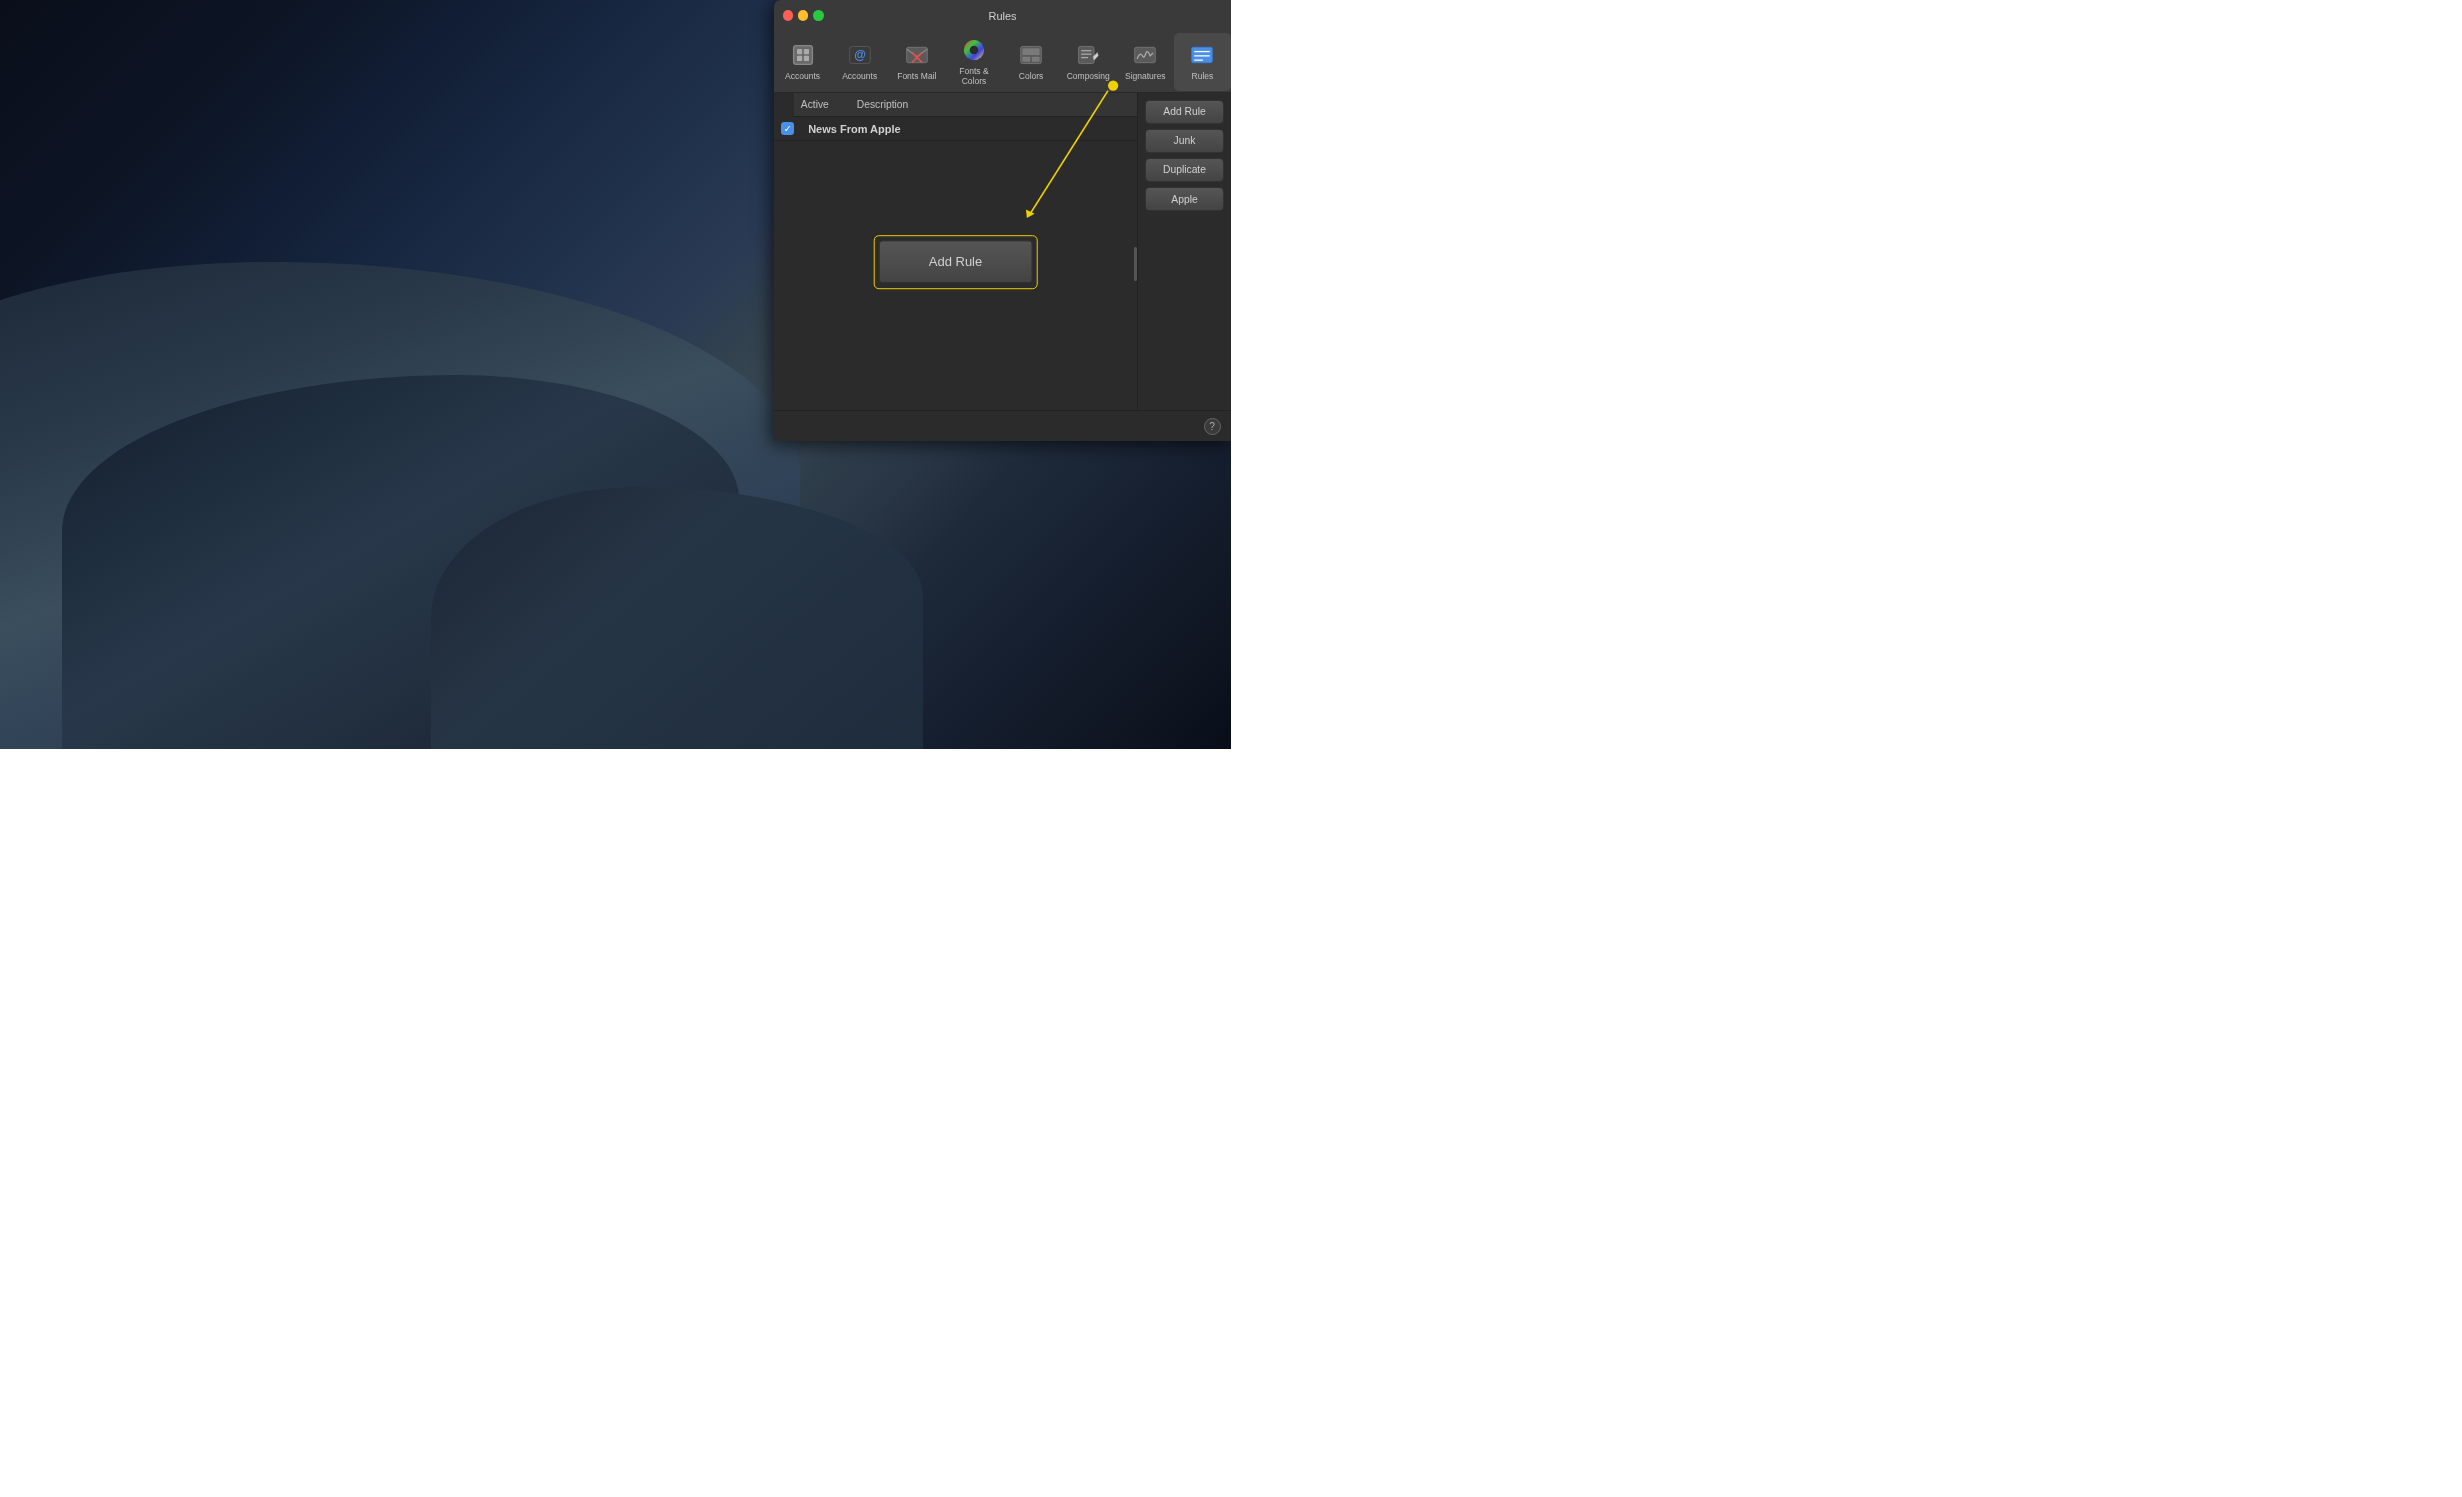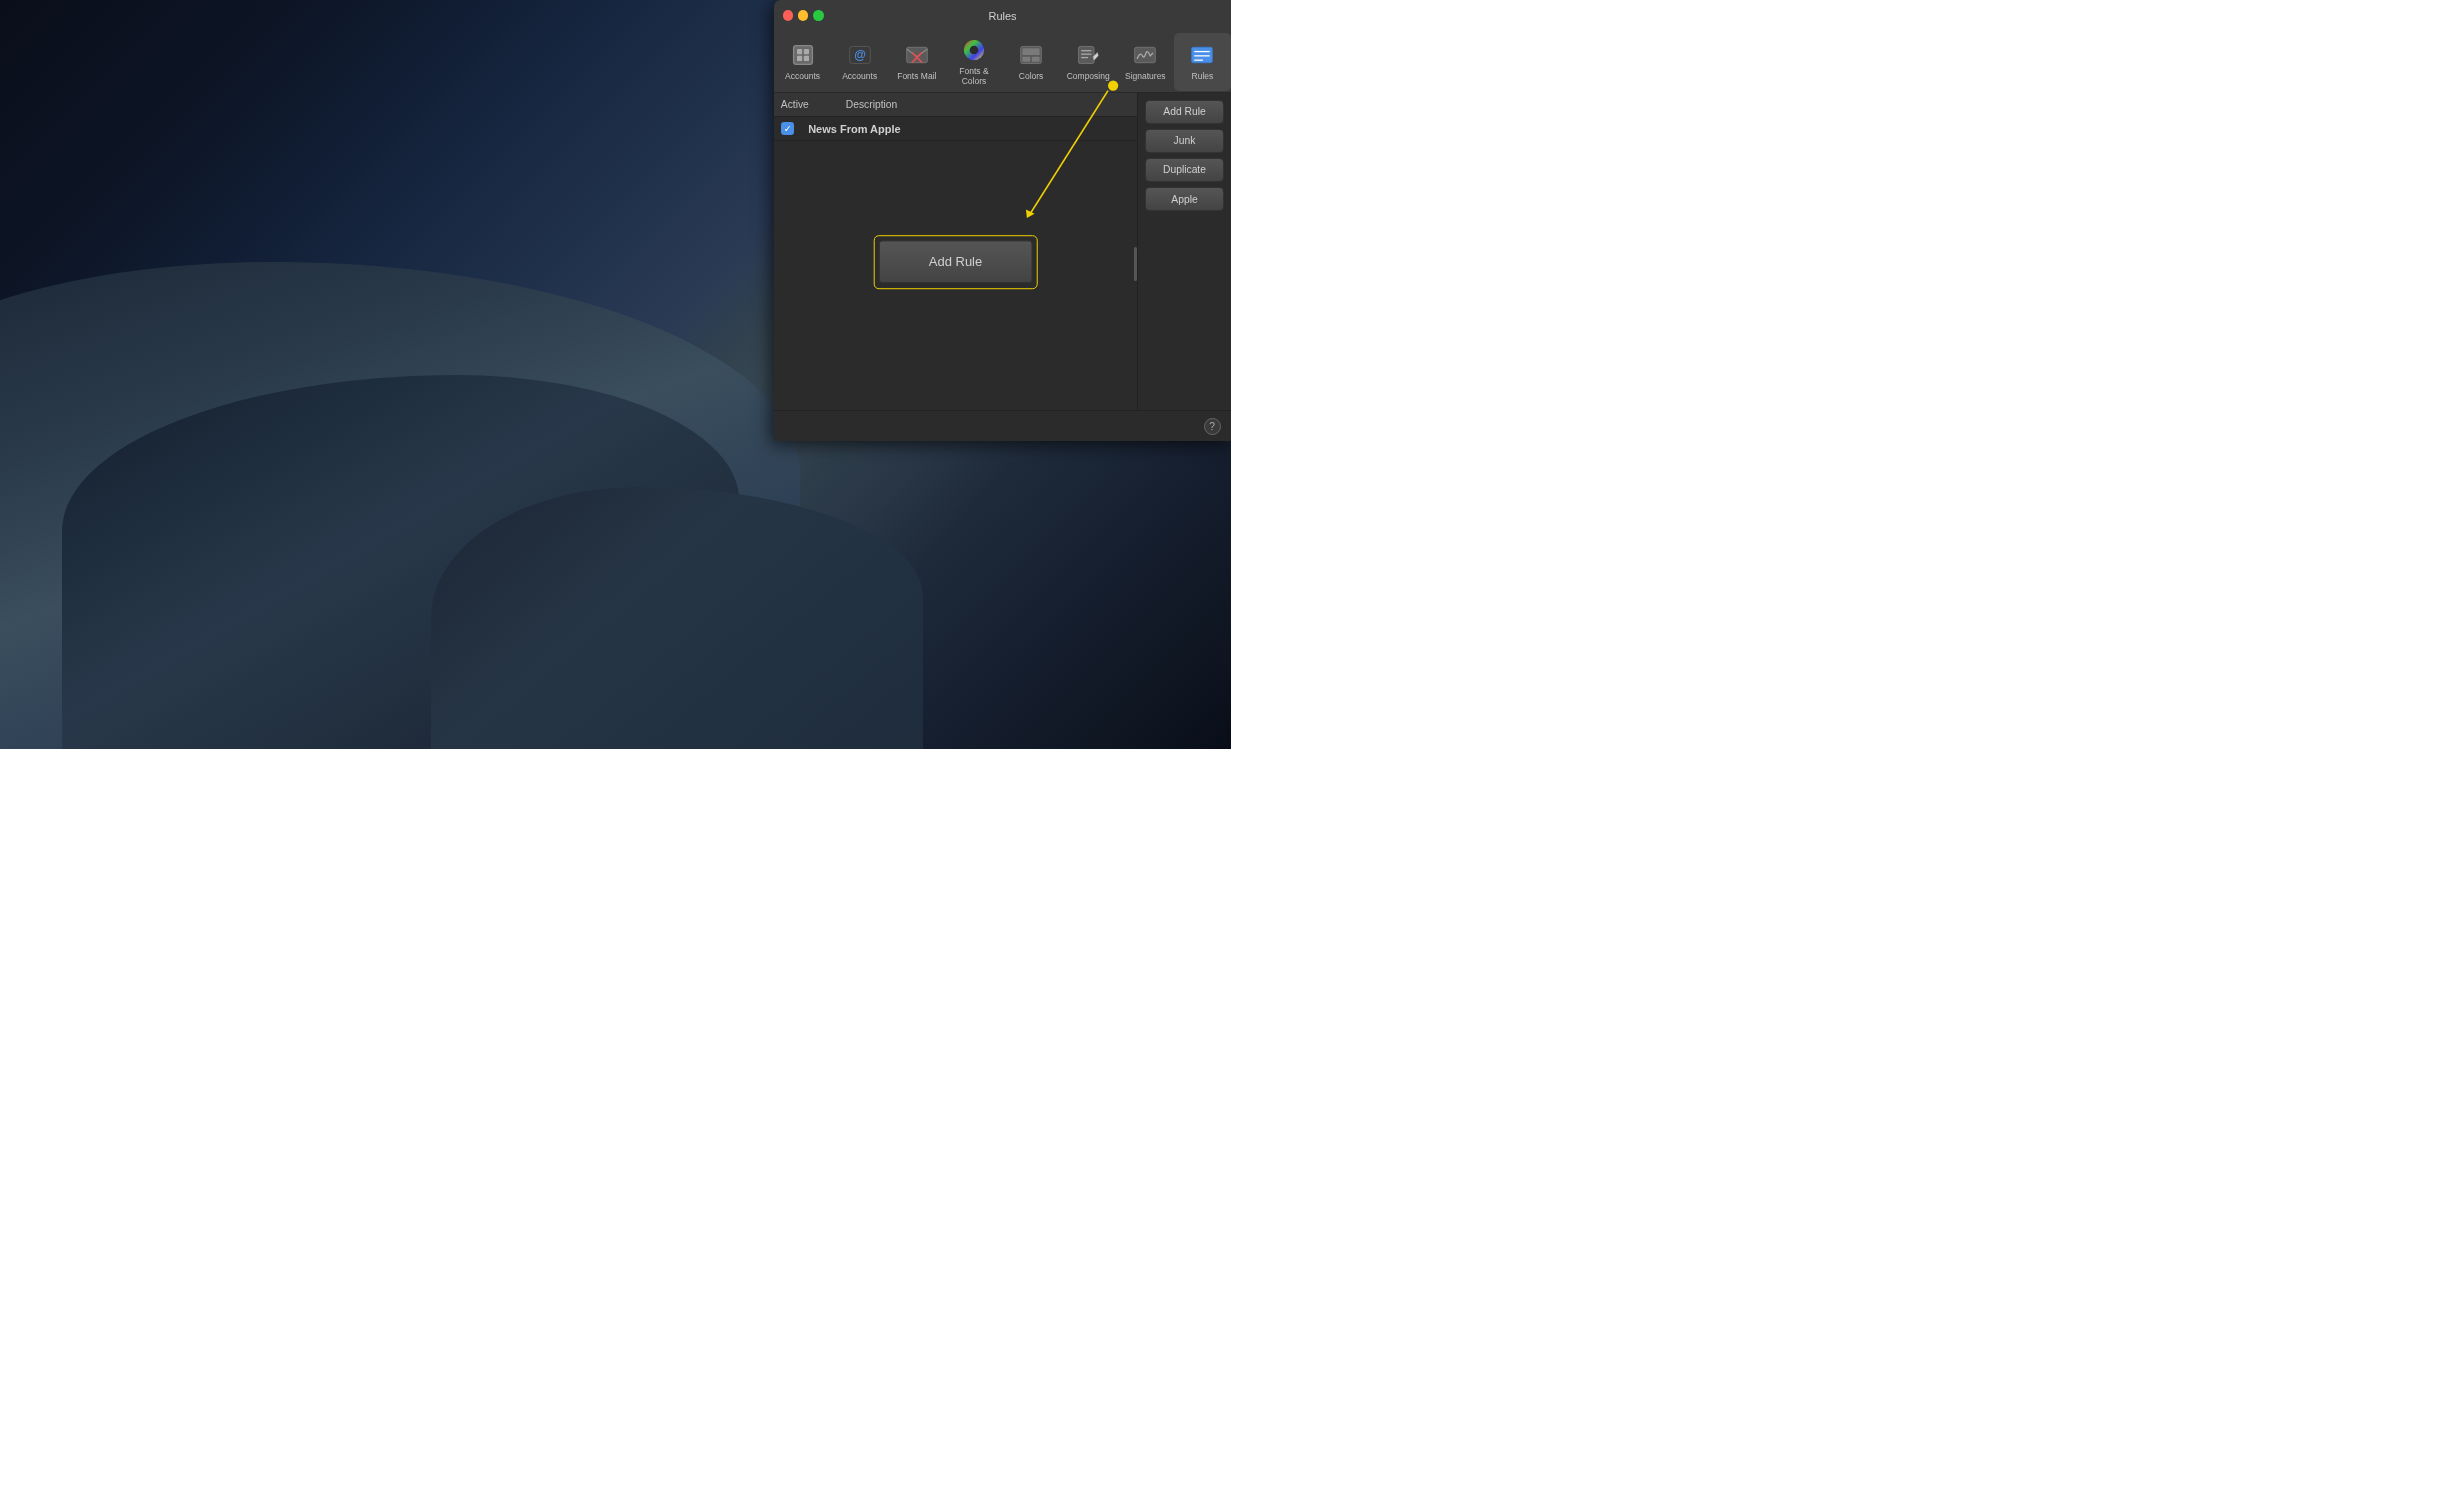--- a/index.html
+++ b/index.html
@@ -185,22 +185,23 @@
     }
 
     
     .list-header {
       display: flex;
       align-items: center;
       height: 24px;
       background: #353535;
       border-bottom: 0.9px solid #222;
       padding: 0 6.8px;
-      gap: 22px;
+      gap: 13px;
       flex-shrink: 0;
+      margin-left: 20px;
     }
 
     .header-active {
       font-size: 10.3px;
       color: #c0c0c0;
       width: 43px;
     }
 
     .header-description {
       font-size: 10.3px;

